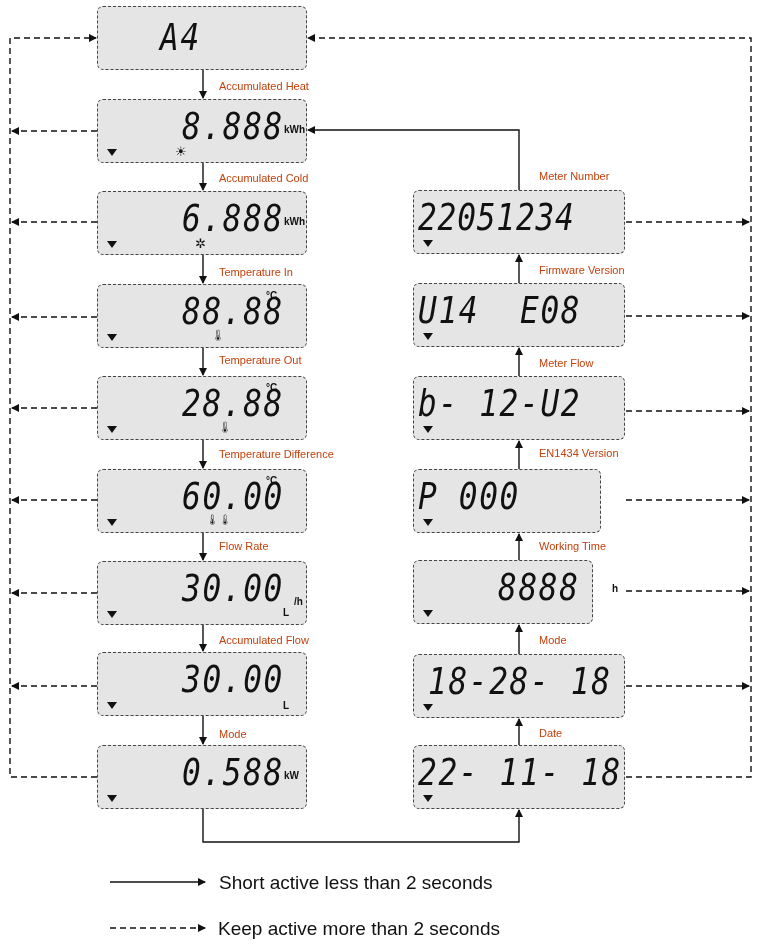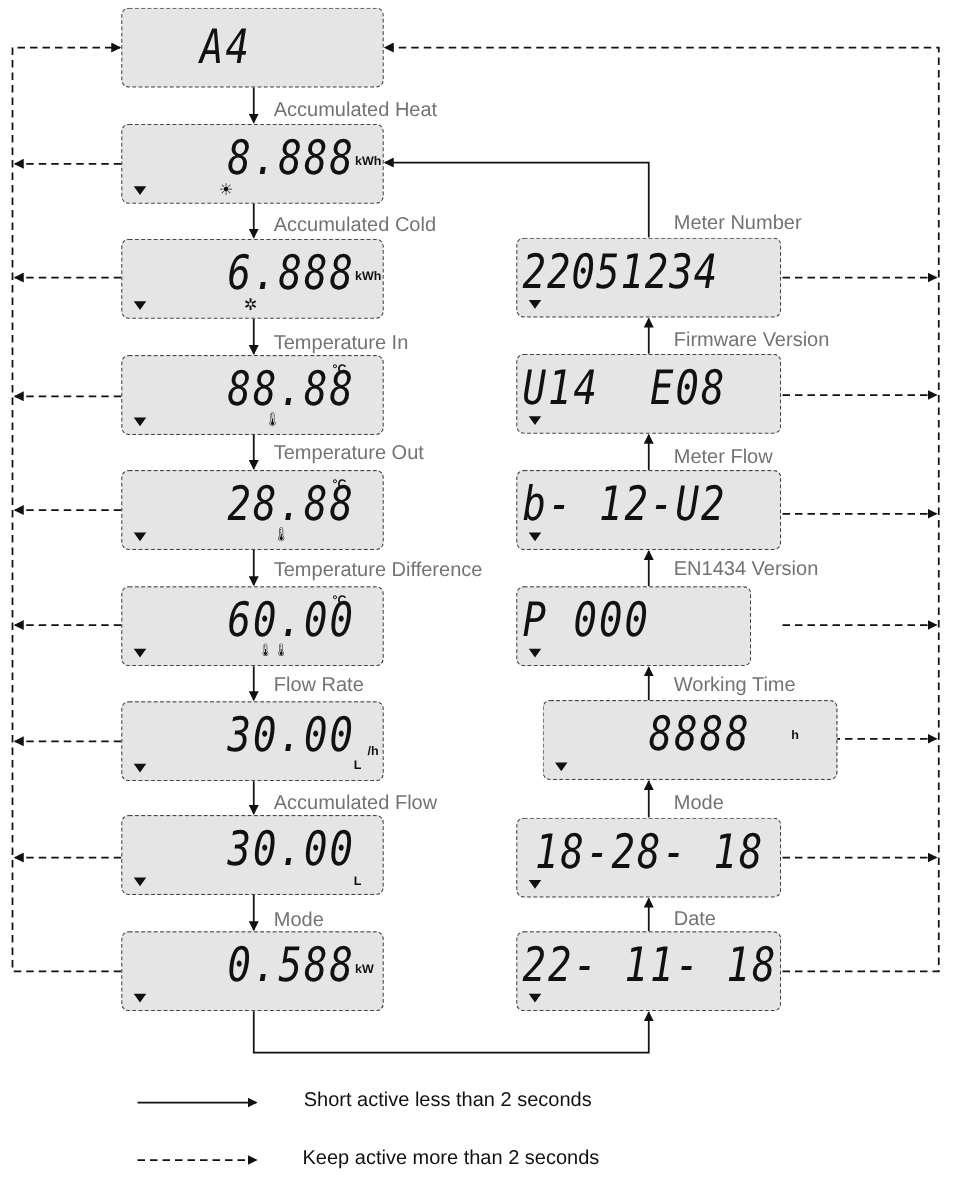--- a/index.html
+++ b/index.html
@@ -2,23 +2,23 @@
 <html><head>
 <meta charset="utf-8">
 <style>
   html,body{margin:0;padding:0;background:#fff;}
   body{width:763px;height:952px;position:relative;overflow:hidden;font-family:"Liberation Sans",sans-serif;color:#111;}
   .lcd{position:absolute;box-sizing:border-box;border:1.3px dashed #444;border-radius:6px;background:#e5e5e5;}
   .lcd .val{position:absolute;font-family:"DejaVu Sans Mono","Liberation Mono",monospace;font-style:italic;font-weight:normal;color:#111;letter-spacing:2px;transform:scaleX(0.82);transform-origin:left center;white-space:pre;}
   .lcd .tri{position:absolute;left:9px;bottom:6px;width:0;height:0;border-left:5px solid transparent;border-right:5px solid transparent;border-top:7px solid #111;}
   .lcd .unit{position:absolute;font-size:10px;font-weight:bold;color:#111;}
   .lcd .sym{position:absolute;font-size:13px;color:#111;}
-  .label{position:absolute;font-size:16px;color:#737373;white-space:nowrap;}
+  .label{position:absolute;font-size:11px;color:#c2410c;white-space:nowrap;}
   svg.lines{position:absolute;left:0;top:0;}
-  .legend-text{position:absolute;font-size:16px;color:#111;white-space:nowrap;margin-left:24px;}
+  .legend-text{position:absolute;font-size:19px;color:#111;white-space:nowrap;}
 </style>
 </head>
 <body>
 
 <svg class="lines" width="763" height="952">
   <defs>
     <marker id="ah" markerWidth="8" markerHeight="8" refX="7" refY="4" orient="auto" markerUnits="userSpaceOnUse">
       <path d="M0,0 L8,4 L0,8 z" fill="#111"></path>
     </marker>
   </defs>
@@ -153,21 +153,21 @@
   <span class="tri"></span>
 </div>
 
 <span class="label" style="left:539px;top:447px;">EN1434 Version</span>
 <div class="lcd" style="left:413px;top:469px;width:188px;height:64px;">
   <span class="val" style="left:4px;top:4px;font-size:38px;">P 000</span>
   <span class="tri"></span>
 </div>
 
 <span class="label" style="left:539px;top:540px;">Working Time</span>
-<div class="lcd" style="left:413px;top:560px;width:236px;height:64px;margin-left:21px;">
+<div class="lcd" style="left:413px;top:560px;width:180px;height:64px;">
   <span class="val" style="left:84px;top:4px;font-size:38px;">8888</span>
   <span class="unit" style="left:198px;top:22px;">h</span>
   <span class="tri"></span>
 </div>
 
 <span class="label" style="left:539px;top:634px;">Mode</span>
 <div class="lcd" style="left:413px;top:654px;width:212px;height:64px;">
   <span class="val" style="left:14px;top:4px;font-size:38px;">18-28- 18</span>
   <span class="tri"></span>
 </div>

